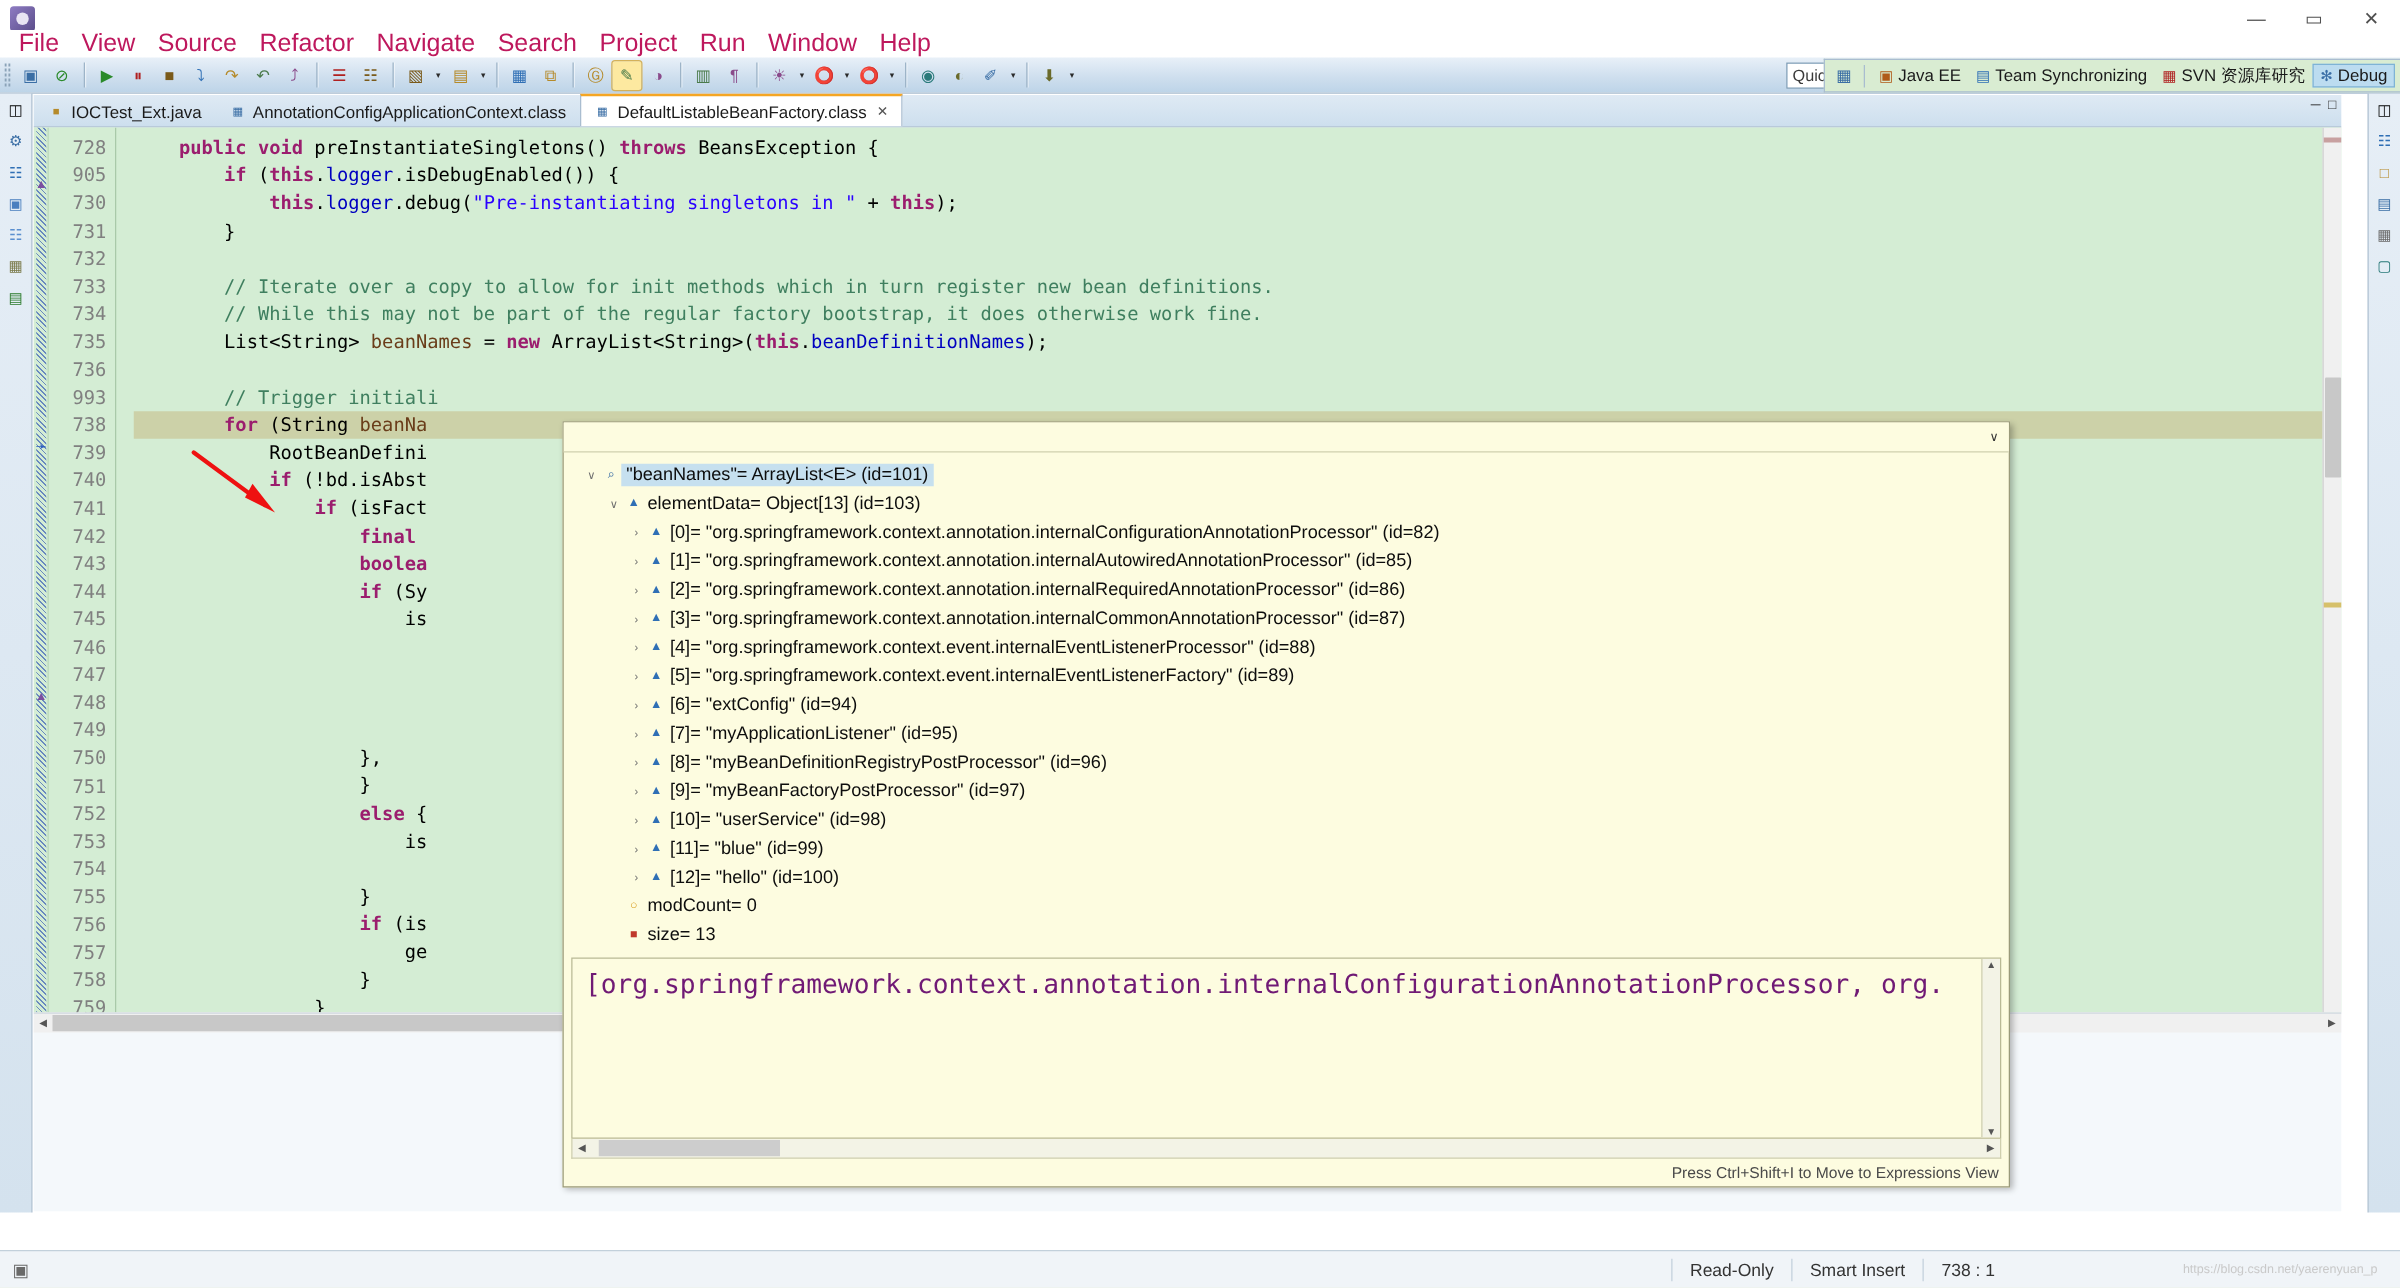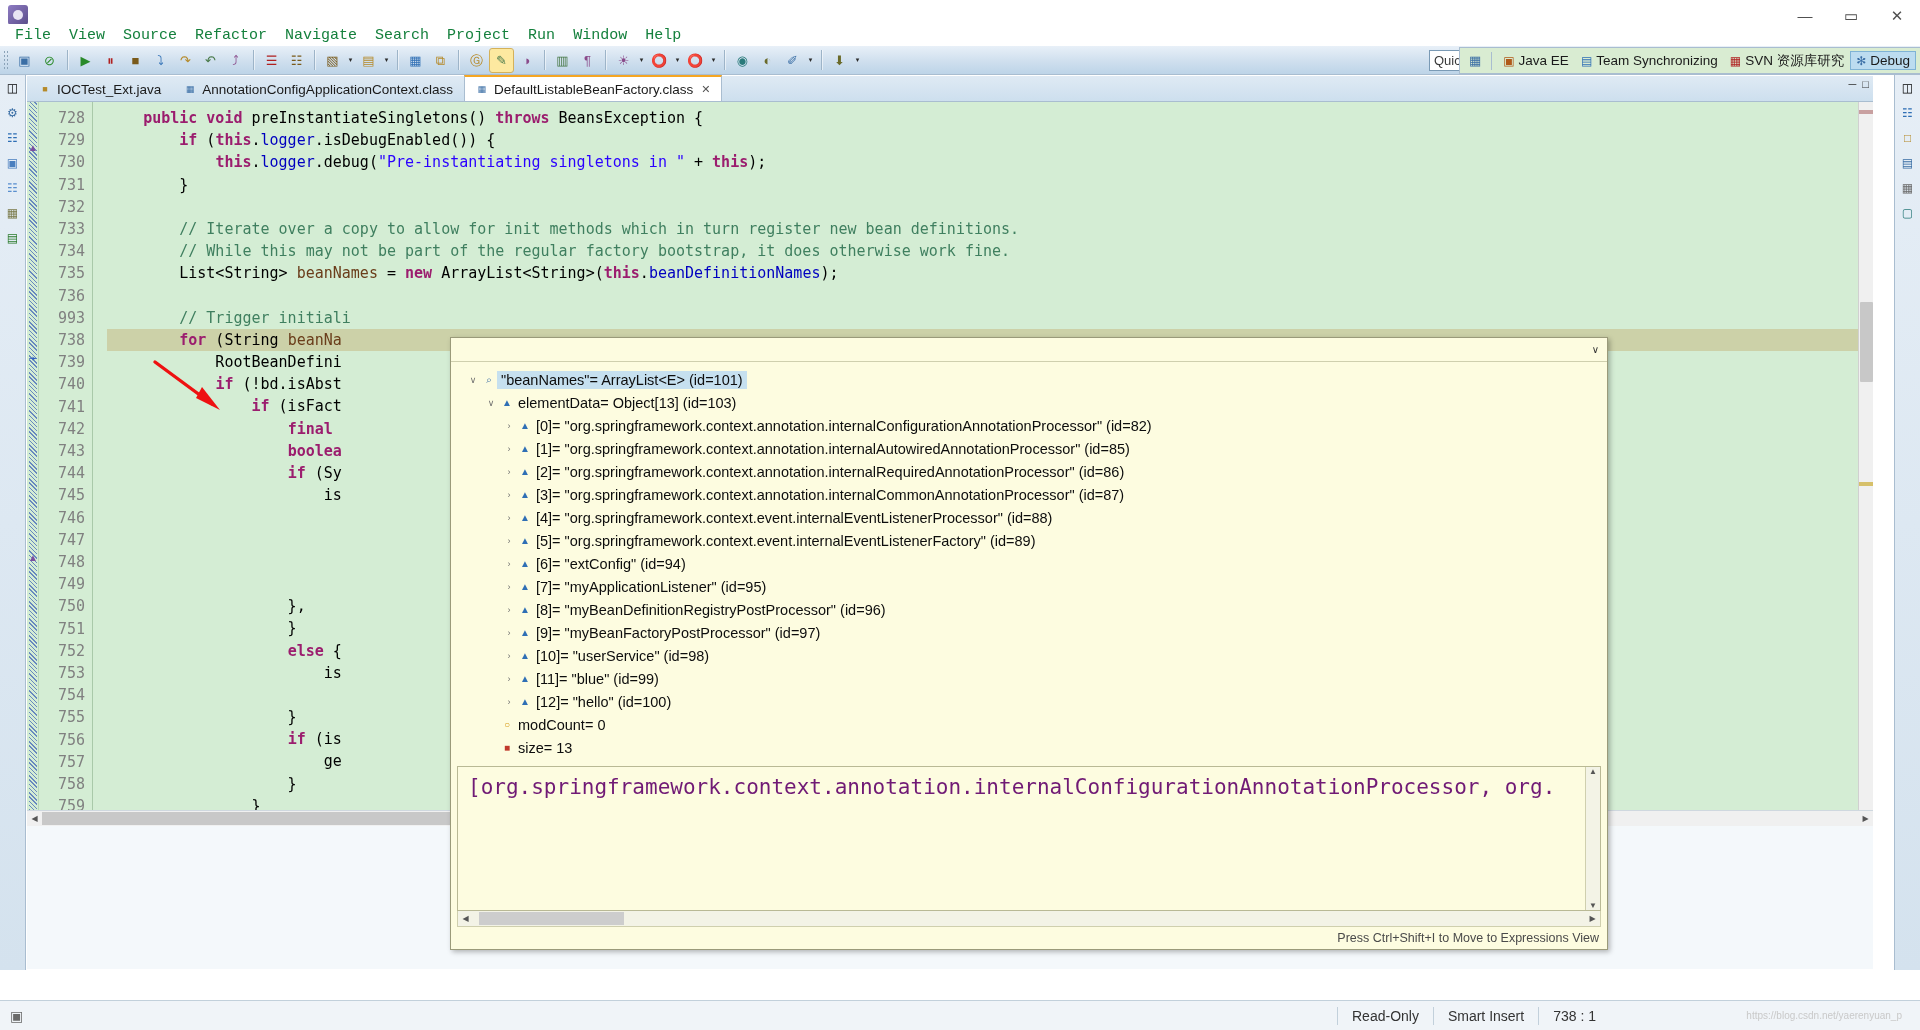--- a/index.html
+++ b/index.html
@@ -44,21 +44,21 @@
     color:#505050; font-size: 15px; line-height: 1;
   }
 
   
   .menubar {
     position: absolute; left: 0; top: 24px; width: 1920px; height: 22px;
     background: #ffffff;
     display: flex; align-items: center; padding-left: 6px;
   }
   .menubar .mi {
-    font-size: 15px; color: #15803d; padding: 1px 9px; white-space: nowrap; font-family: Liberation Mono, monospace;
+    font-size: 20px; color: #be185d; padding: 1px 9px; white-space: nowrap;
   }
 
   
   .toolbar {
     position: absolute; left: 0; top: 46px; width: 1920px; height: 29px;
     background: linear-gradient(#e8f0f8, #cfdfee 55%, #bdd4e8);
     border-bottom: 1px solid #a9bdd0;
     display: flex; align-items: center;
   }
   .tb-sep {
@@ -469,21 +469,21 @@
 
     <div class="code-wrap">
       <div class="change-bar">
         <div class="stripe"></div>
         <div class="marker-fold" style="top:40px">▲</div>
         <div class="marker-arrow" style="top:250px">➛</div>
         <div class="marker-fold" style="top:450px">▲</div>
       </div>
       <div class="gutter" id="gutter">
           <div>728</div>
-          <div>729</div>
+          <div>905</div>
           <div>730</div>
           <div>731</div>
           <div>732</div>
           <div>733</div>
           <div>734</div>
           <div>735</div>
           <div>736</div>
           <div>993</div>
           <div>738</div>
           <div>739</div>

